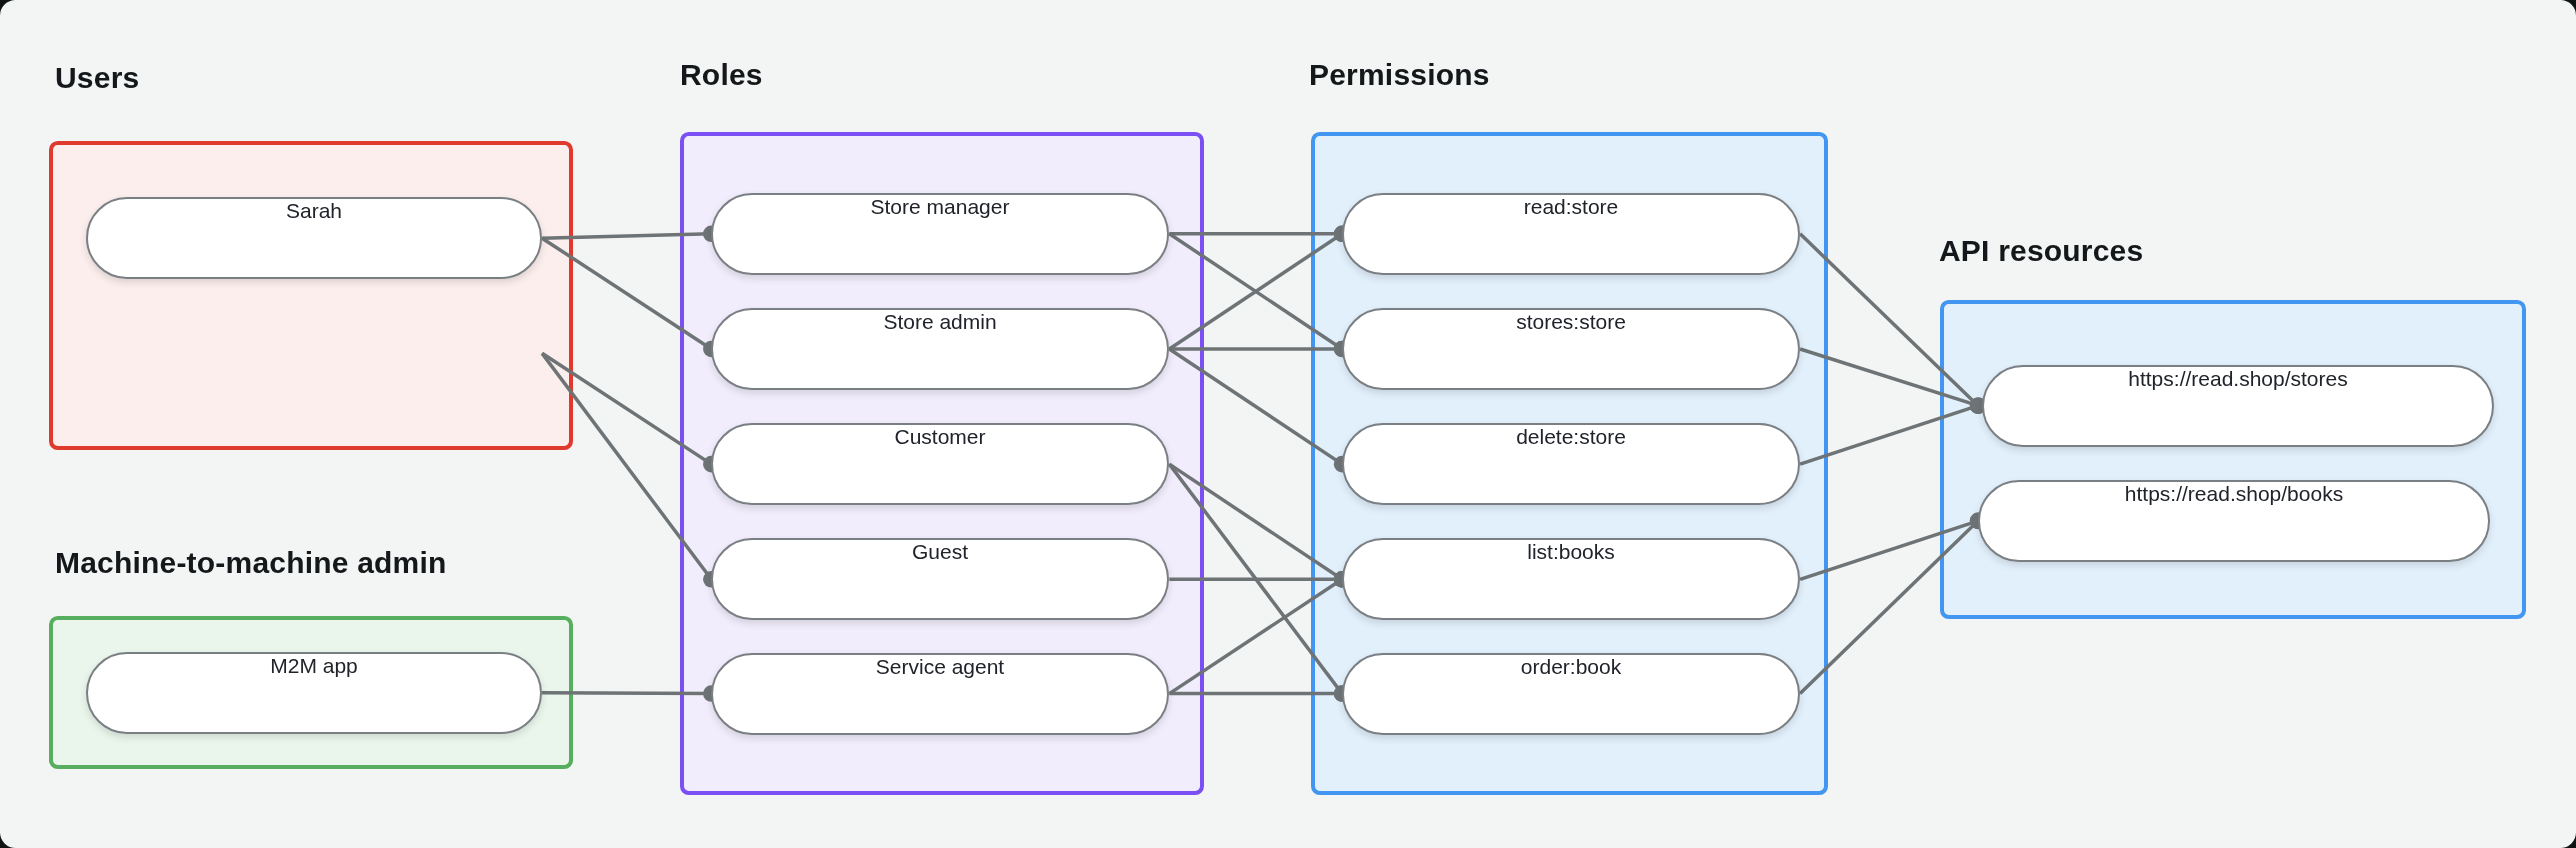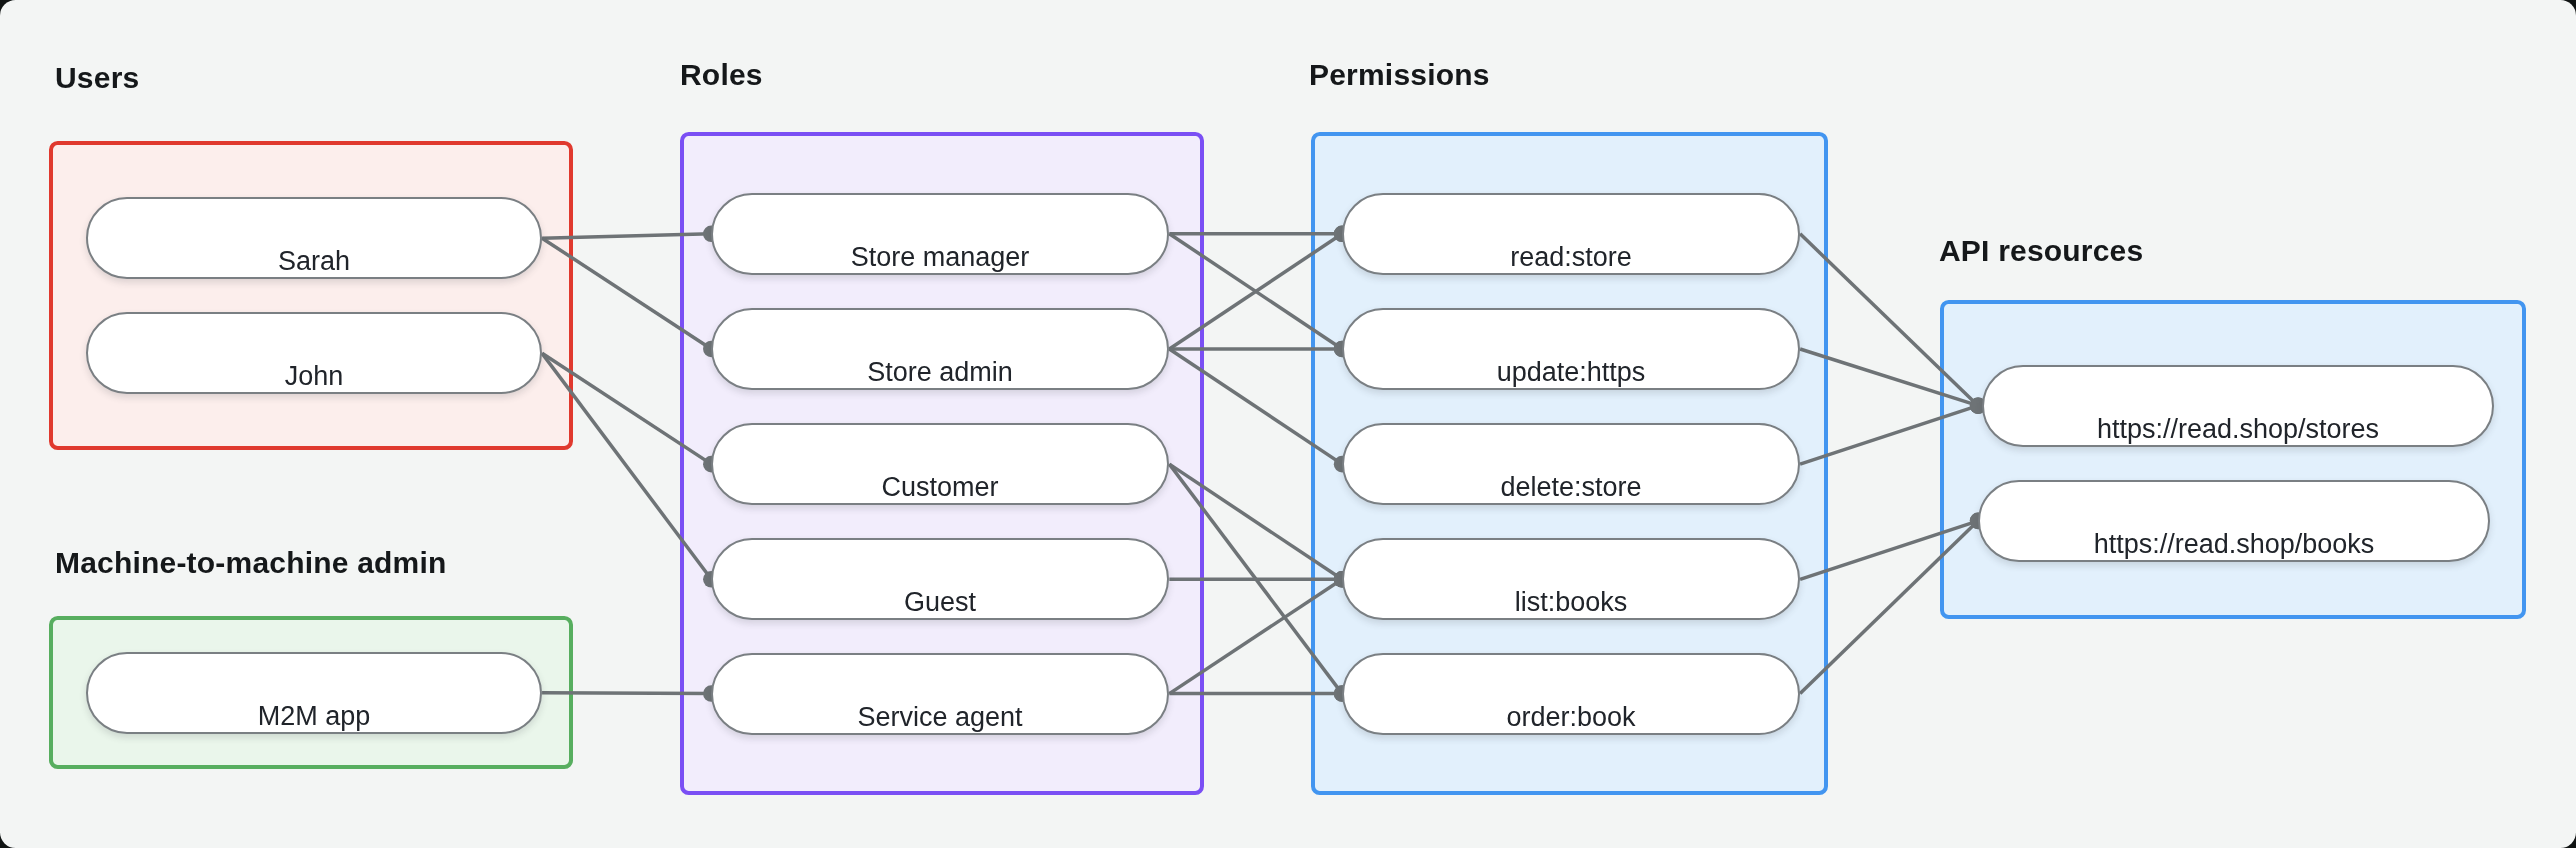--- a/index.html
+++ b/index.html
@@ -19,22 +19,22 @@
   .gbox{position:absolute;border-radius:8.7px;border:4.4px solid transparent;box-sizing:border-box;}
   .g-users{border-color:var(--users-border);background:var(--users-fill);}
   .g-m2m{border-color:var(--m2m-border);background:var(--m2m-fill);}
   .g-roles{border-color:var(--roles-border);background:var(--roles-fill);}
   .g-permissions{border-color:var(--permissions-border);background:var(--permissions-fill);}
   .g-api{border-color:var(--api-border);background:var(--api-fill);}
   #edges{position:absolute;left:0;top:0;width:2576px;height:848px;pointer-events:none;}
   .pill{
     position:absolute;height:82px;box-sizing:border-box;
     background:var(--node-fill);border:2.6px solid var(--node-border);border-radius:41px;
-    display:flex;align-items:flex-end;justify-content:center;
-    font-size:27px;color:var(--text);
+    display:flex;align-items:flex-start;justify-content:center;
+    font-size:21px;color:var(--text);
     box-shadow:0 3.5px 7px rgba(55,60,66,0.16);
     white-space:nowrap;
   }
 </style>
 </head>
 <body>
 
 <div class="stage">
   <div class="panel">
 
@@ -89,23 +89,20 @@
         <circle cx="2267" cy="465" r="9.5" fill="var(--dot)"></circle>
         <line x1="2063" y1="664" x2="2267" y2="597" stroke="var(--line)" stroke-width="4"></line>
         <circle cx="2267" cy="597" r="9.5" fill="var(--dot)"></circle>
         <line x1="2063" y1="795" x2="2267" y2="597" stroke="var(--line)" stroke-width="4"></line>
         <circle cx="2267" cy="597" r="9.5" fill="var(--dot)"></circle>
       </svg>
 
     <div class="pill" style="left:86px;top:197px;width:456px">
       <span>Sarah</span>
     </div>
-    <div class="pill" style="left:86px;top:312px;width:456px">
-      <span>John</span>
-    </div>
 
     <div class="pill" style="left:86px;top:652px;width:456px">
       <span>M2M app</span>
     </div>
 
     <div class="pill" style="left:711px;top:193px;width:458px">
       <span>Store manager</span>
     </div>
     <div class="pill" style="left:711px;top:308px;width:458px">
       <span>Store admin</span>
@@ -117,21 +114,21 @@
       <span>Guest</span>
     </div>
     <div class="pill" style="left:711px;top:653px;width:458px">
       <span>Service agent</span>
     </div>
 
     <div class="pill" style="left:1342px;top:193px;width:458px">
       <span>read:store</span>
     </div>
     <div class="pill" style="left:1342px;top:308px;width:458px">
-      <span>update:https</span>
+      <span>stores:store</span>
     </div>
     <div class="pill" style="left:1342px;top:423px;width:458px">
       <span>delete:store</span>
     </div>
     <div class="pill" style="left:1342px;top:538px;width:458px">
       <span>list:books</span>
     </div>
     <div class="pill" style="left:1342px;top:653px;width:458px">
       <span>order:book</span>
     </div>

